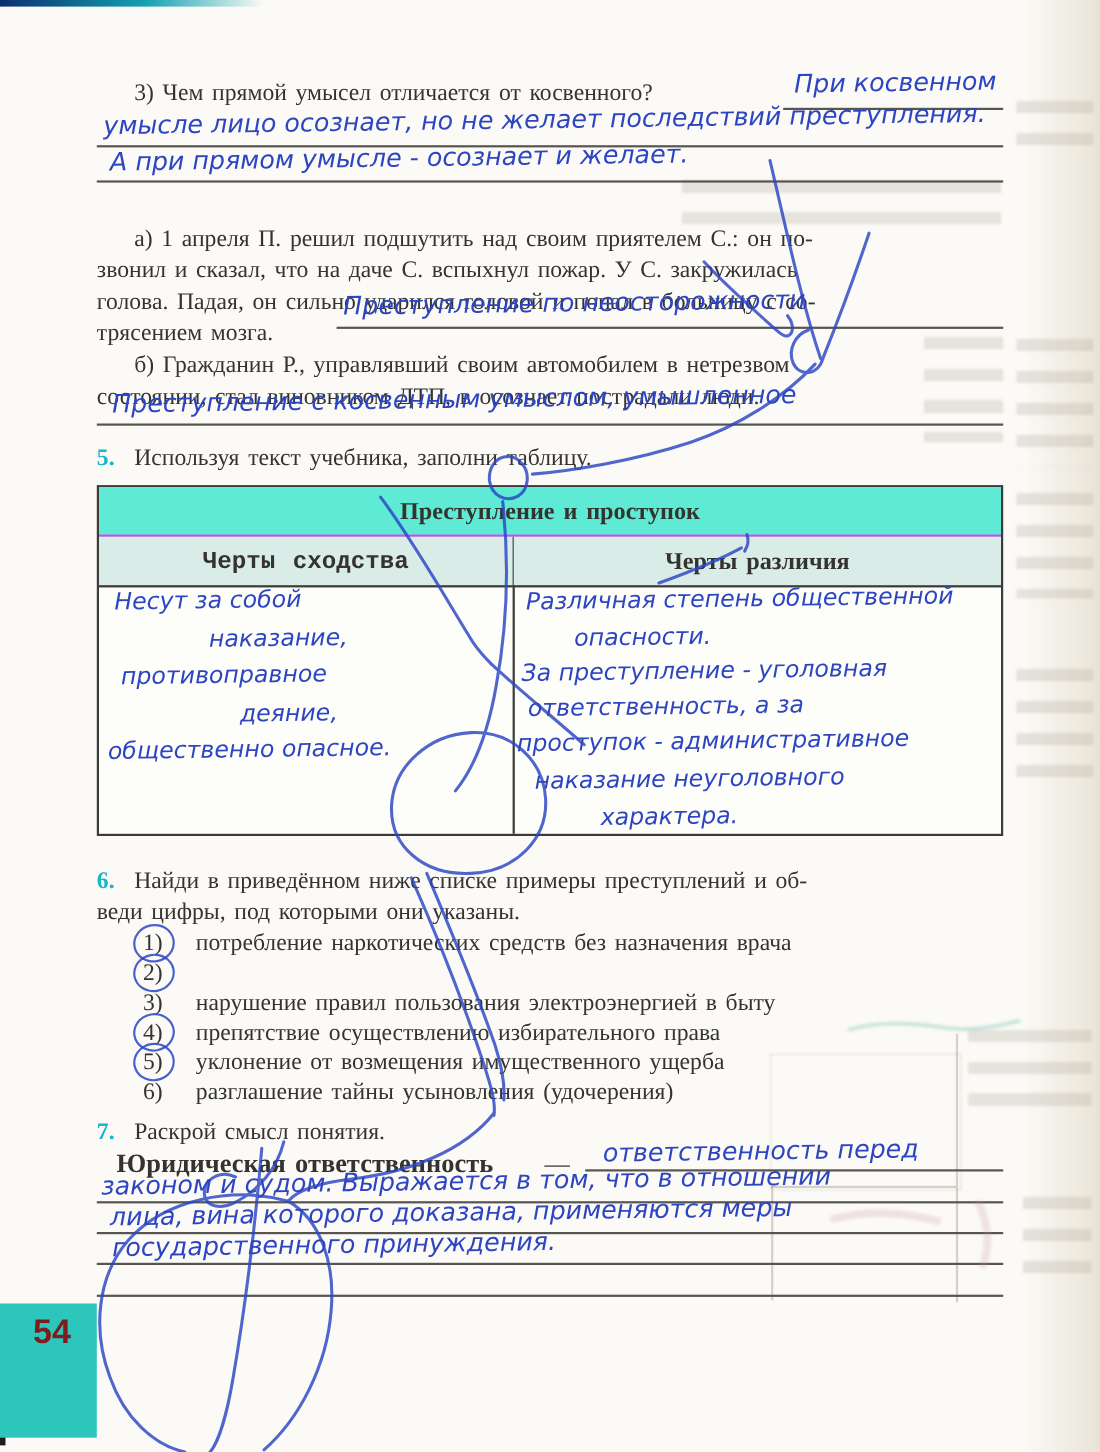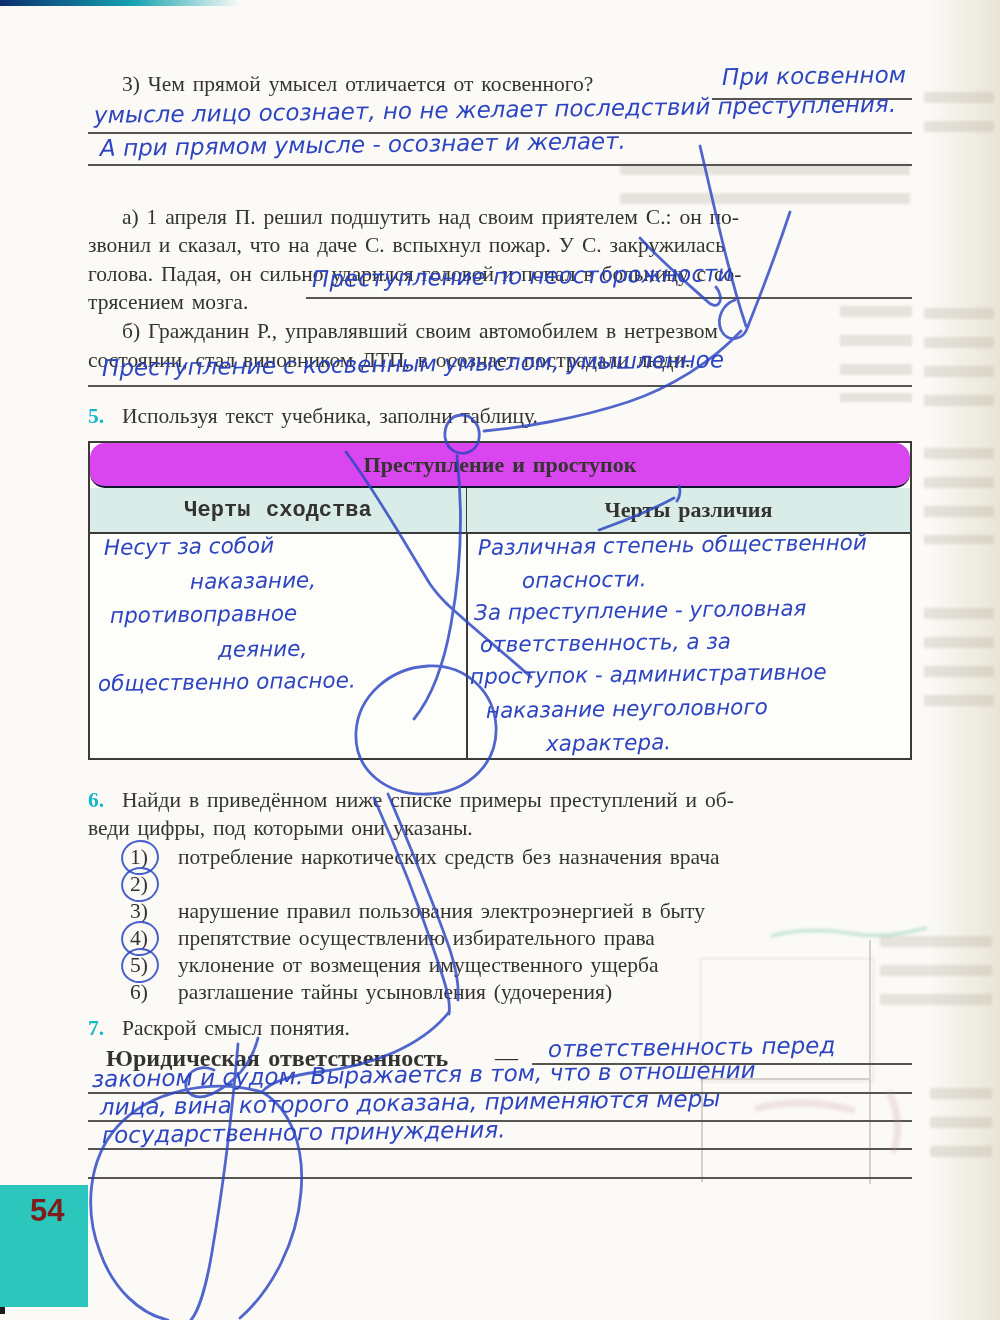--- a/index.html
+++ b/index.html
@@ -10,22 +10,22 @@
   .abs{position:absolute;white-space:nowrap;}
   .printed{font-family:"Liberation Serif",serif;font-size:21.5px;color:#34332f;word-spacing:2.5px;}
   .bold{font-weight:bold;}
   .qnum{color:#17b6c9;font-weight:bold;}
   .hw{font-family:"DejaVu Sans",sans-serif;font-style:italic;color:#2d45c0;font-size:23px;
       transform:rotate(-0.8deg);transform-origin:left center;}
   .hw.tbl{font-size:21.5px;}
   .rule{position:absolute;height:1.5px;background:#56554f;}
   .wtable{position:absolute;left:88px;top:441px;width:824px;height:319px;
       border:2.2px solid #3c3b37;box-sizing:border-box;background:#fdfdfa;}
-  .t-title{height:43px;background:#d946ef;border-bottom:2px solid #0f172a;
-      display:flex;align-items:center;justify-content:center;border-radius:15px;}
+  .t-title{height:43px;background:#5eead4;border-bottom:2px solid #d946ef;
+      display:flex;align-items:center;justify-content:center;}
   .t-heads{height:44px;background:#d9ece8;border-bottom:2px solid #3c3b37;display:flex;}
   .t-c1{width:376px;border-right:1.7px solid #3c3b37;display:flex;align-items:center;justify-content:center;}
   .t-c2{flex:1;display:flex;align-items:center;justify-content:center;}
   .t-divider{position:absolute;left:376px;top:89px;bottom:0;width:1.7px;background:#3c3b37;}
   .circle-mark{position:absolute;width:34px;height:31px;border:2.6px solid rgba(41,69,197,0);
       border-radius:50%;transform:rotate(-10deg);}
   .circle-mark.show{border-color:rgba(41,69,197,.85);}
   .pagebox{position:absolute;left:0;top:1185px;width:88px;height:122px;background:#2cc6bd;}
   .pagebox span{position:absolute;left:30px;top:8px;color:#7f1d1d;font-family:"Liberation Sans",sans-serif;
       font-weight:bold;font-size:31px;}

